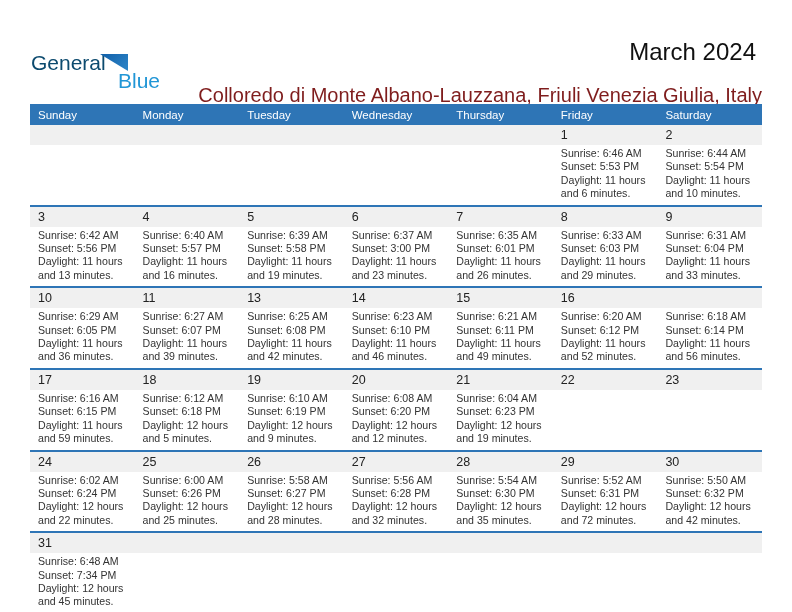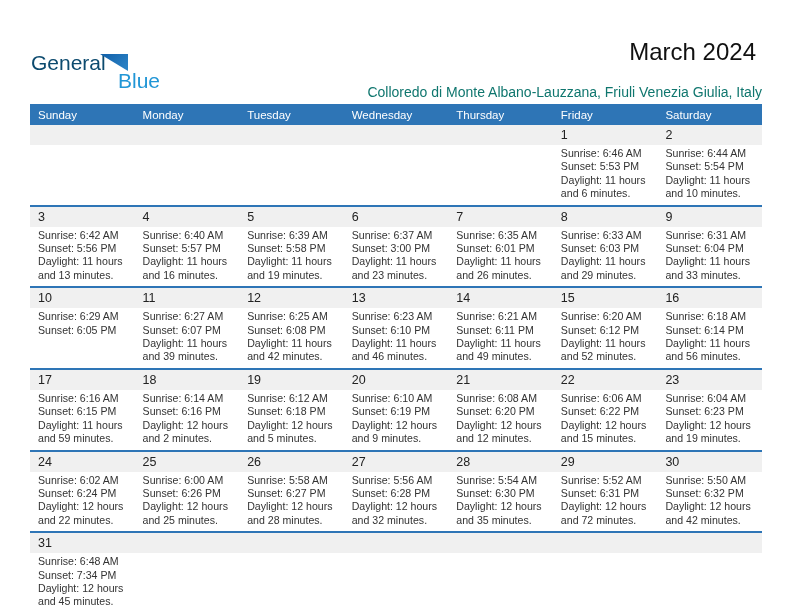--- a/index.html
+++ b/index.html
@@ -22,21 +22,21 @@
   }
   .logo-line2 { position:absolute; left:57px; top:18px; font-size:21px; color:#2196d6; line-height:21px;margin-left:30px; }
 
   
   .month-title {
     position:absolute; top:38px; right:36px;
     font-size:24px; color:#111; font-weight:400;
   }
   .subtitle {
     position:absolute; top:84px; right:30px;
-    font-size:14px; color:#0f766e;
+    font-size:20px; color:#7f1d1d;
   }
 
   
   .calendar { position:absolute; left:30px; top:104px; width:732px; }
   .weekday-row {
     display:grid; grid-template-columns:repeat(7,1fr);
     background:#2E75B6; height:21px; align-items:center;
   }
   .weekday-cell {
     color:#ffffff; font-size:11.5px; padding-left:8px;
@@ -158,30 +158,30 @@
               <div>Sunrise: 6:31 AM</div>
               <div>Sunset: 6:04 PM</div>
               <div>Daylight: 11 hours and 33 minutes.</div>
             </div>
           </div>
         </div>
         <div class="week">
           <div class="num-band">
             <div class="day-num">10</div>
             <div class="day-num">11</div>
-            <div class="day-num">12</div>
             <div class="day-num">13</div>
             <div class="day-num">14</div>
             <div class="day-num">15</div>
             <div class="day-num">16</div>
           </div>
           <div class="details-row">
             <div class="day-cell">
               <div>Sunrise: 6:29 AM</div>
               <div>Sunset: 6:05 PM</div>
+              <div>Daylight: 11 hours and 36 minutes.</div>
             </div>
             <div class="day-cell">
               <div>Sunrise: 6:27 AM</div>
               <div>Sunset: 6:07 PM</div>
               <div>Daylight: 11 hours and 39 minutes.</div>
             </div>
             <div class="day-cell">
               <div>Sunrise: 6:25 AM</div>
               <div>Sunset: 6:08 PM</div>
               <div>Daylight: 11 hours and 42 minutes.</div>
@@ -218,43 +218,33 @@
             <div class="day-num">22</div>
             <div class="day-num">23</div>
           </div>
           <div class="details-row">
             <div class="day-cell">
               <div>Sunrise: 6:16 AM</div>
               <div>Sunset: 6:15 PM</div>
               <div>Daylight: 11 hours and 59 minutes.</div>
             </div>
             <div class="day-cell">
-              <div>Sunrise: 6:14 AM</div>
-              <div>Sunset: 6:16 PM</div>
-              <div>Daylight: 12 hours and 2 minutes.</div>
-            </div>
-            <div class="day-cell">
               <div>Sunrise: 6:12 AM</div>
               <div>Sunset: 6:18 PM</div>
               <div>Daylight: 12 hours and 5 minutes.</div>
             </div>
             <div class="day-cell">
               <div>Sunrise: 6:10 AM</div>
               <div>Sunset: 6:19 PM</div>
               <div>Daylight: 12 hours and 9 minutes.</div>
             </div>
             <div class="day-cell">
               <div>Sunrise: 6:08 AM</div>
               <div>Sunset: 6:20 PM</div>
               <div>Daylight: 12 hours and 12 minutes.</div>
-            </div>
-            <div class="day-cell">
-              <div>Sunrise: 6:06 AM</div>
-              <div>Sunset: 6:22 PM</div>
-              <div>Daylight: 12 hours and 15 minutes.</div>
             </div>
             <div class="day-cell">
               <div>Sunrise: 6:04 AM</div>
               <div>Sunset: 6:23 PM</div>
               <div>Daylight: 12 hours and 19 minutes.</div>
             </div>
           </div>
         </div>
         <div class="week">
           <div class="num-band">

